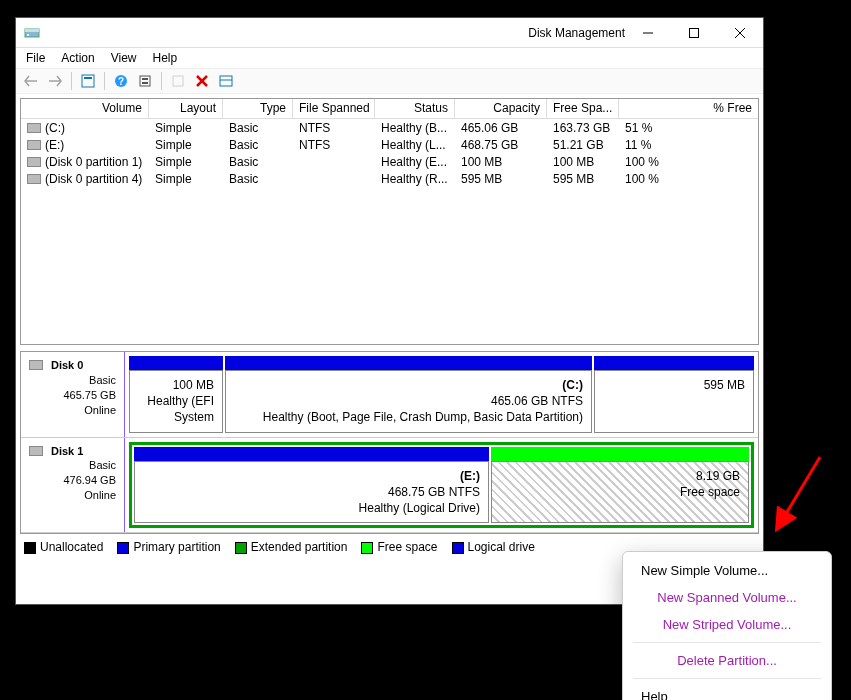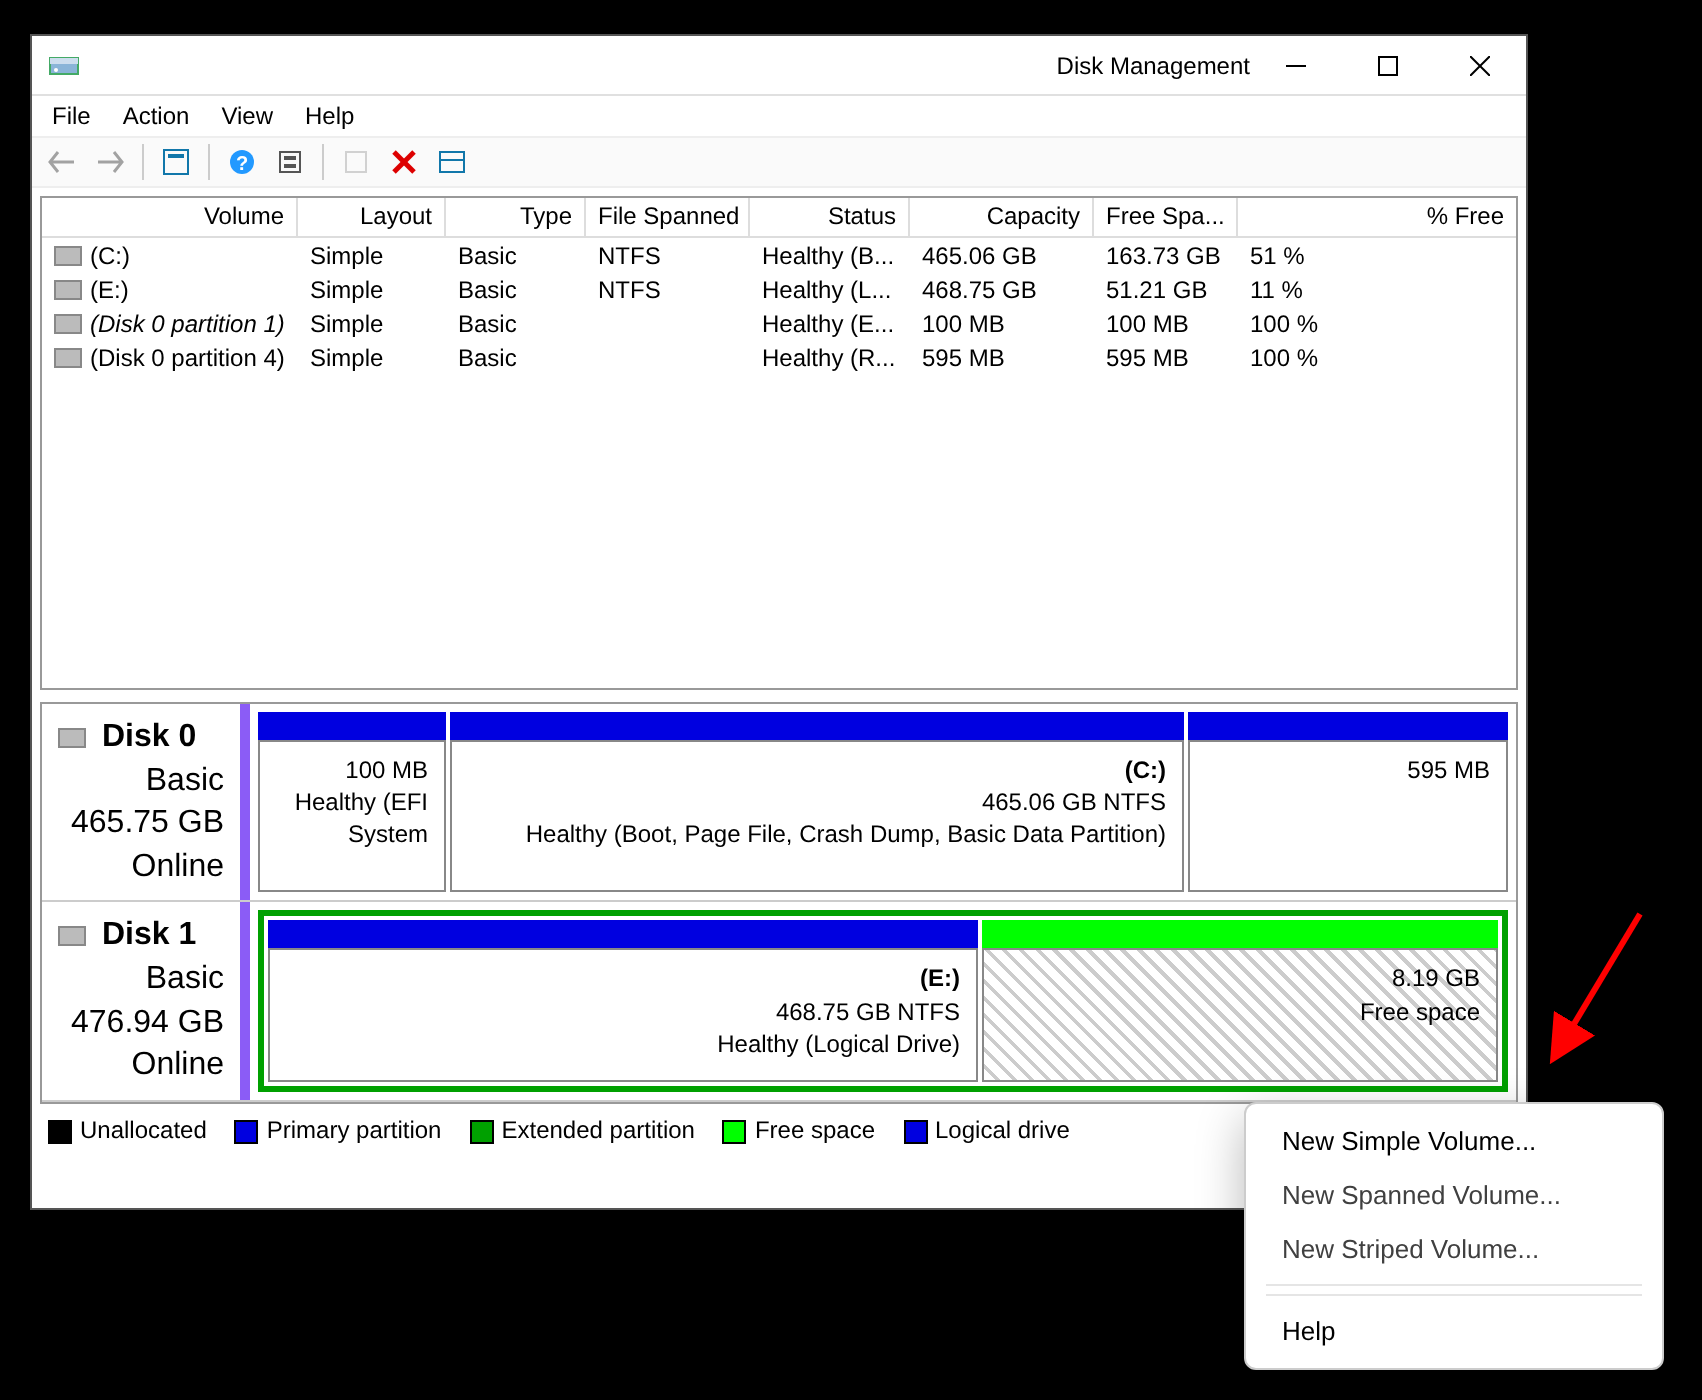--- a/index.html
+++ b/index.html
@@ -20,35 +20,35 @@
   .list { border:1px solid #999; margin:4px 4px 0 4px; flex-shrink:0; }
   .list-header { display:flex; background:#fff; border-bottom:1px solid #ddd; height:20px; }
   .hcell { padding:2px 6px; border-right:1px solid #ddd; font-size:12px; overflow:hidden; white-space:nowrap; }
   .list-body { height:225px; overflow:hidden; }
   .row { display:flex; height:17px; }
   .cell { padding:1px 6px; font-size:12px; overflow:hidden; white-space:nowrap; display:flex; align-items:center; }
   .disk-icon { width:14px; height:10px; margin-right:4px; display:inline-block; }
   .disk-icon svg { display:block; }
   .graphic-area { margin:6px 4px 0 4px; border:1px solid #999; padding:0; }
   .disk-row { display:flex; border-bottom:1px solid #ccc; }
-  .disk-info { width:104px; padding:6px 8px; font-size:16px; line-height:1.35; border-right:5px solid #8b5cf6; }
+  .disk-info { width:104px; padding:6px 8px; font-size:11px; line-height:1.35; border-right:1px solid #8b5cf6; }
   .disk-info .dn { font-weight:bold; display:flex; align-items:center; gap:4px; }
   .disk-parts { flex:1; display:flex; gap:2px; padding:4px; position:relative; }
   .part { display:flex; flex-direction:column; font-size:12px; overflow:hidden; }
   .part .bar { height:14px; flex-shrink:0; }
   .part .body { border:1px solid #888; padding:6px 8px; flex:1; line-height:1.35; min-height:52px; }
   .extended-container { border:3px solid #00a000; display:flex; flex:1; padding:2px; gap:2px; }
   .logical .bar { background:#0000e0; }
   .primary .bar { background:#0000e0; }
   .freespace { border:1px solid #888; padding:6px 8px; flex:1; background:repeating-linear-gradient(45deg,#fff,#fff 4px,#ccc 4px,#ccc 6px); line-height:1.35; }
   .legend { display:flex; align-items:center; gap:14px; padding:6px 8px; font-size:12px; }
   .legend .sw { width:12px; height:12px; display:inline-block; margin-right:4px; border:1px solid #000; vertical-align:middle; }
   .context-menu { position:absolute; left:622px; top:551px; width:210px; background:#fff; border:1px solid #ccc; border-radius:6px; padding:5px 0; box-shadow:0 8px 24px rgba(0,0,0,.28); font-size:13px; }
   .cm-item { padding:6px 18px; }
-  .cm-item.disabled { color:#404040; }
+  .cm-item.disabled { color:#a21caf;text-align:center; }
   .cm-sep { height:1px; background:#e5e5e5; margin:4px 10px; }
   .arrow-ann { position:absolute; left:770px; top:452px; pointer-events:none; }
 </style>
 </head>
 <body>
 
 <div class="window">
   <div class="titlebar">
     <span class="app-icon">
       <svg width="16" height="16" viewBox="0 0 16 16">
@@ -179,21 +179,21 @@
           </div>
           <div class="cell" style="width: 74px;">Simple</div>
           <div class="cell" style="width: 70px;">Basic</div>
           <div class="cell" style="width: 82px;">NTFS</div>
           <div class="cell" style="width: 80px;">Healthy (L...</div>
           <div class="cell" style="width: 92px;">468.75 GB</div>
           <div class="cell" style="width: 72px;">51.21 GB</div>
           <div class="cell" style="flex: 1 1 0%;">11 %</div>
         </div>
         <div class="row">
-          <div class="cell" style="width: 128px; font-style: italic;">
+          <div class="cell" style="width: 128px;">
             <span class="disk-icon">
               <svg width="14" height="10">
                 <rect width="14" height="10" fill="#888"></rect>
                 <rect x="1" y="1" width="12" height="8" fill="#bbb"></rect>
               </svg>
             </span>
             <span>(Disk 0 partition 1)</span>
           </div>
           <div class="cell" style="width: 74px;">Simple</div>
           <div class="cell" style="width: 70px;">Basic</div>
@@ -310,20 +310,21 @@
     <span><span class="sw" style="background:#00ff00"></span><span>Free space</span></span>
     <span><span class="sw" style="background:#0000e0"></span><span>Logical drive</span></span>
   </div>
 </div>
 
 <div class="context-menu">
   <div class="cm-item">New Simple Volume...</div>
   <div class="cm-item disabled">New Spanned Volume...</div>
   <div class="cm-item disabled">New Striped Volume...</div>
   <div class="cm-sep"></div>
+  <div class="cm-item disabled">Delete Partition...</div>
   <div class="cm-sep"></div>
   <div class="cm-item">Help</div>
 </div>
 
 <svg class="arrow-ann" width="60" height="90">
   <defs>
       <marker id="ah" markerWidth="8" markerHeight="8" refX="6" refY="4" orient="auto">
         <path d="M0,0 L8,4 L0,8 Z" fill="#ff0000"></path>
       </marker>
     </defs>

